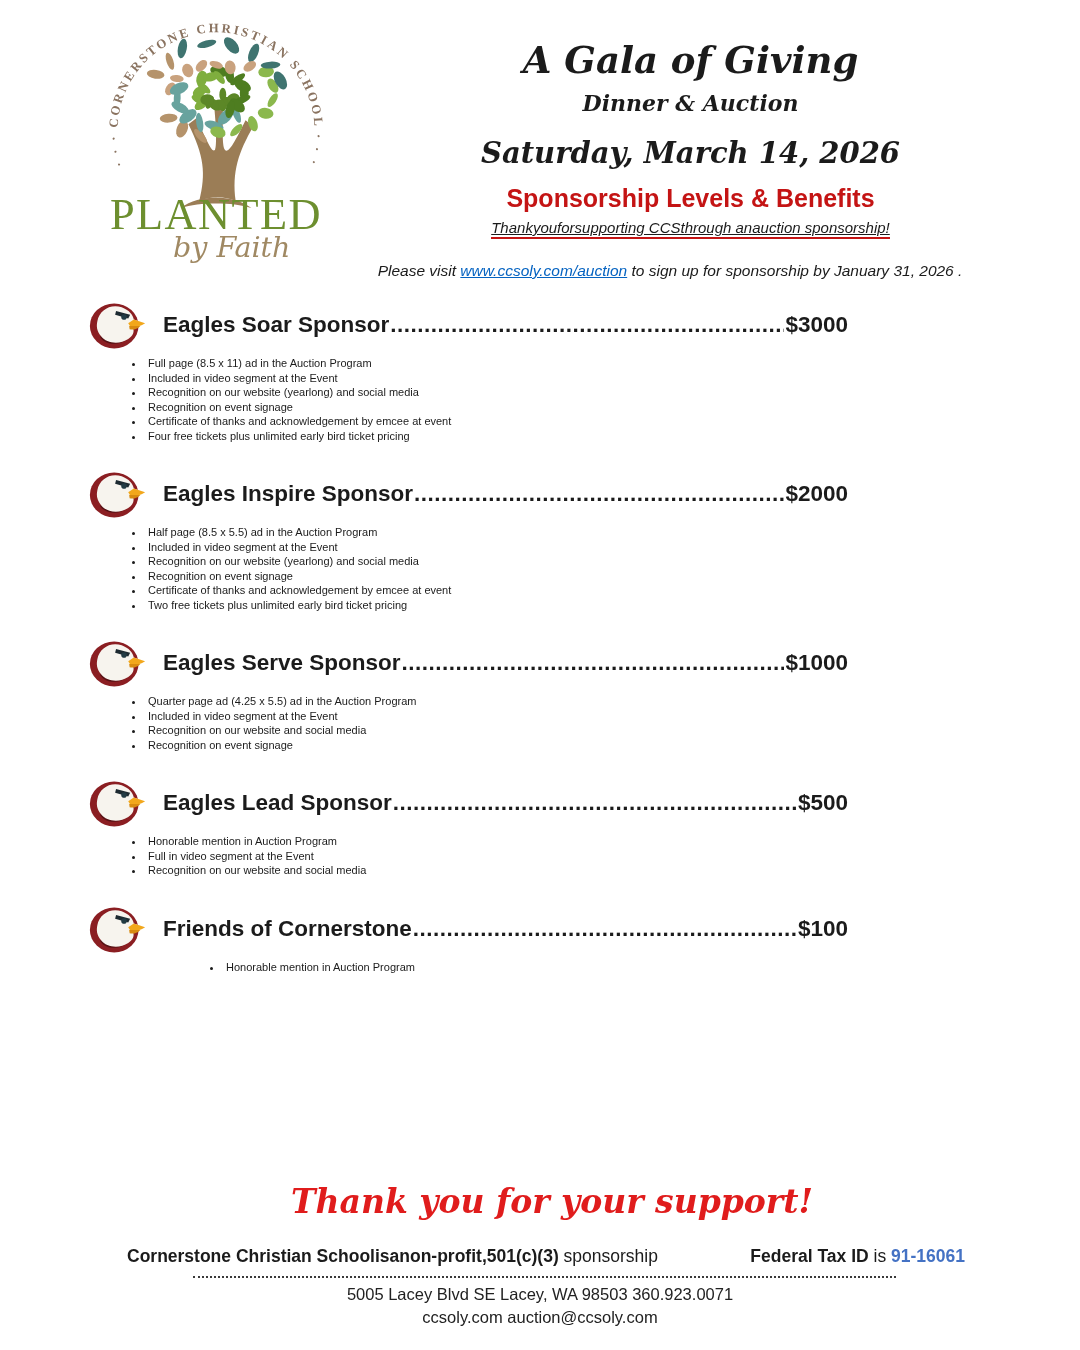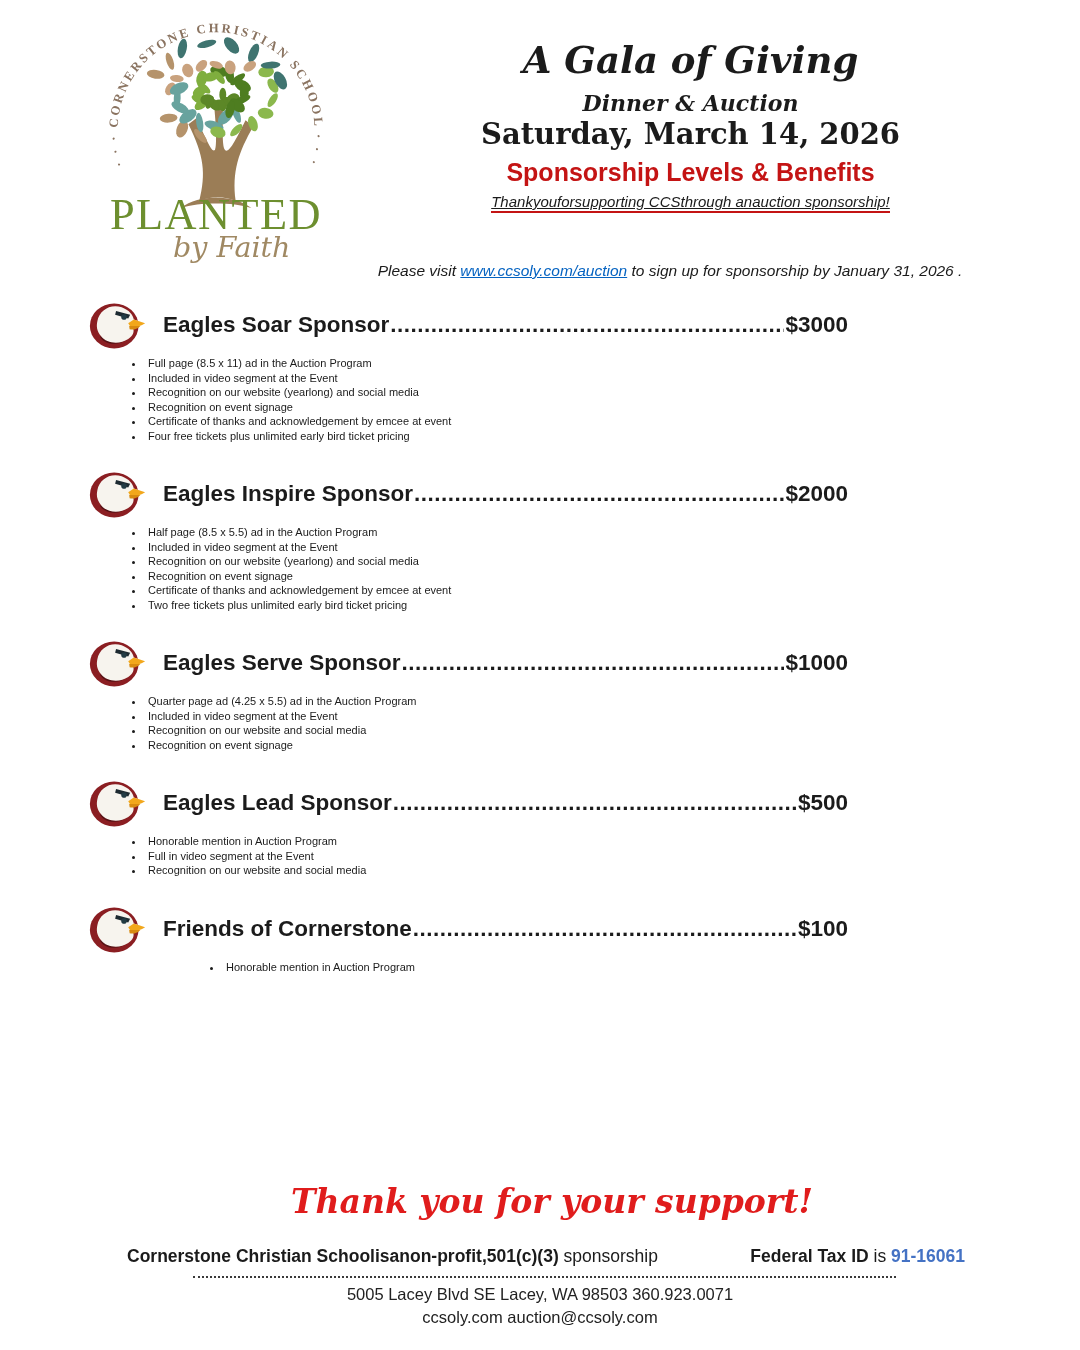--- a/index.html
+++ b/index.html
@@ -13,22 +13,22 @@
   .arc-text{font-family:"Liberation Serif",serif;font-size:13px;font-weight:600;
     letter-spacing:2.6px;fill:var(--logo-brown,#8a7360);}
   .planted{font-family:"Liberation Serif",serif;font-size:45px;letter-spacing:1.5px;
     fill:var(--logo-green,#6d8f2f);text-anchor:middle;}
   .byfaith{font-family:"DejaVu Serif",serif;font-style:italic;font-size:29px;
     fill:var(--logo-tan,#a08963);text-anchor:middle;}
   
   .header-text{position:absolute;left:408px;top:40px;width:565px;text-align:center;}
   .gala{font-family:"DejaVu Serif",serif;font-style:italic;font-weight:bold;font-size:37px;line-height:1.1;}
   .dinner{font-family:"DejaVu Serif",serif;font-style:italic;font-weight:bold;font-size:22px;margin-top:9px;}
-  .date{font-family:"DejaVu Serif",serif;font-weight:bold;font-size:29px;margin-top:1px;}
-  .levels{font-weight:bold;font-size:25px;color:var(--accent-red,#c41414);margin-top:7px;}
+  .date{font-family:"DejaVu Serif",serif;font-style:italic;font-weight:bold;font-size:29px;margin-top:20px;}
+  .levels{font-weight:bold;font-size:25px;color:var(--accent-red,#c41414);margin-top:14px;}
   .thanksnote{font-style:italic;font-size:15px;margin-top:6px;}
   .thanksnote .u{display:inline-block;text-decoration:underline;
     border-bottom:2px solid var(--accent-red,#c41414);padding-bottom:1px;}
   
   .visit{position:absolute;top:262px;left:270px;width:800px;text-align:center;
     font-style:italic;font-size:15.5px;}
   .visit a{color:var(--link-blue,#0563c1);text-decoration:underline;cursor:pointer;}
   
   .sections{position:absolute;left:88px;top:300px;width:905px;}
   .section + .section{margin-top:26px;}

